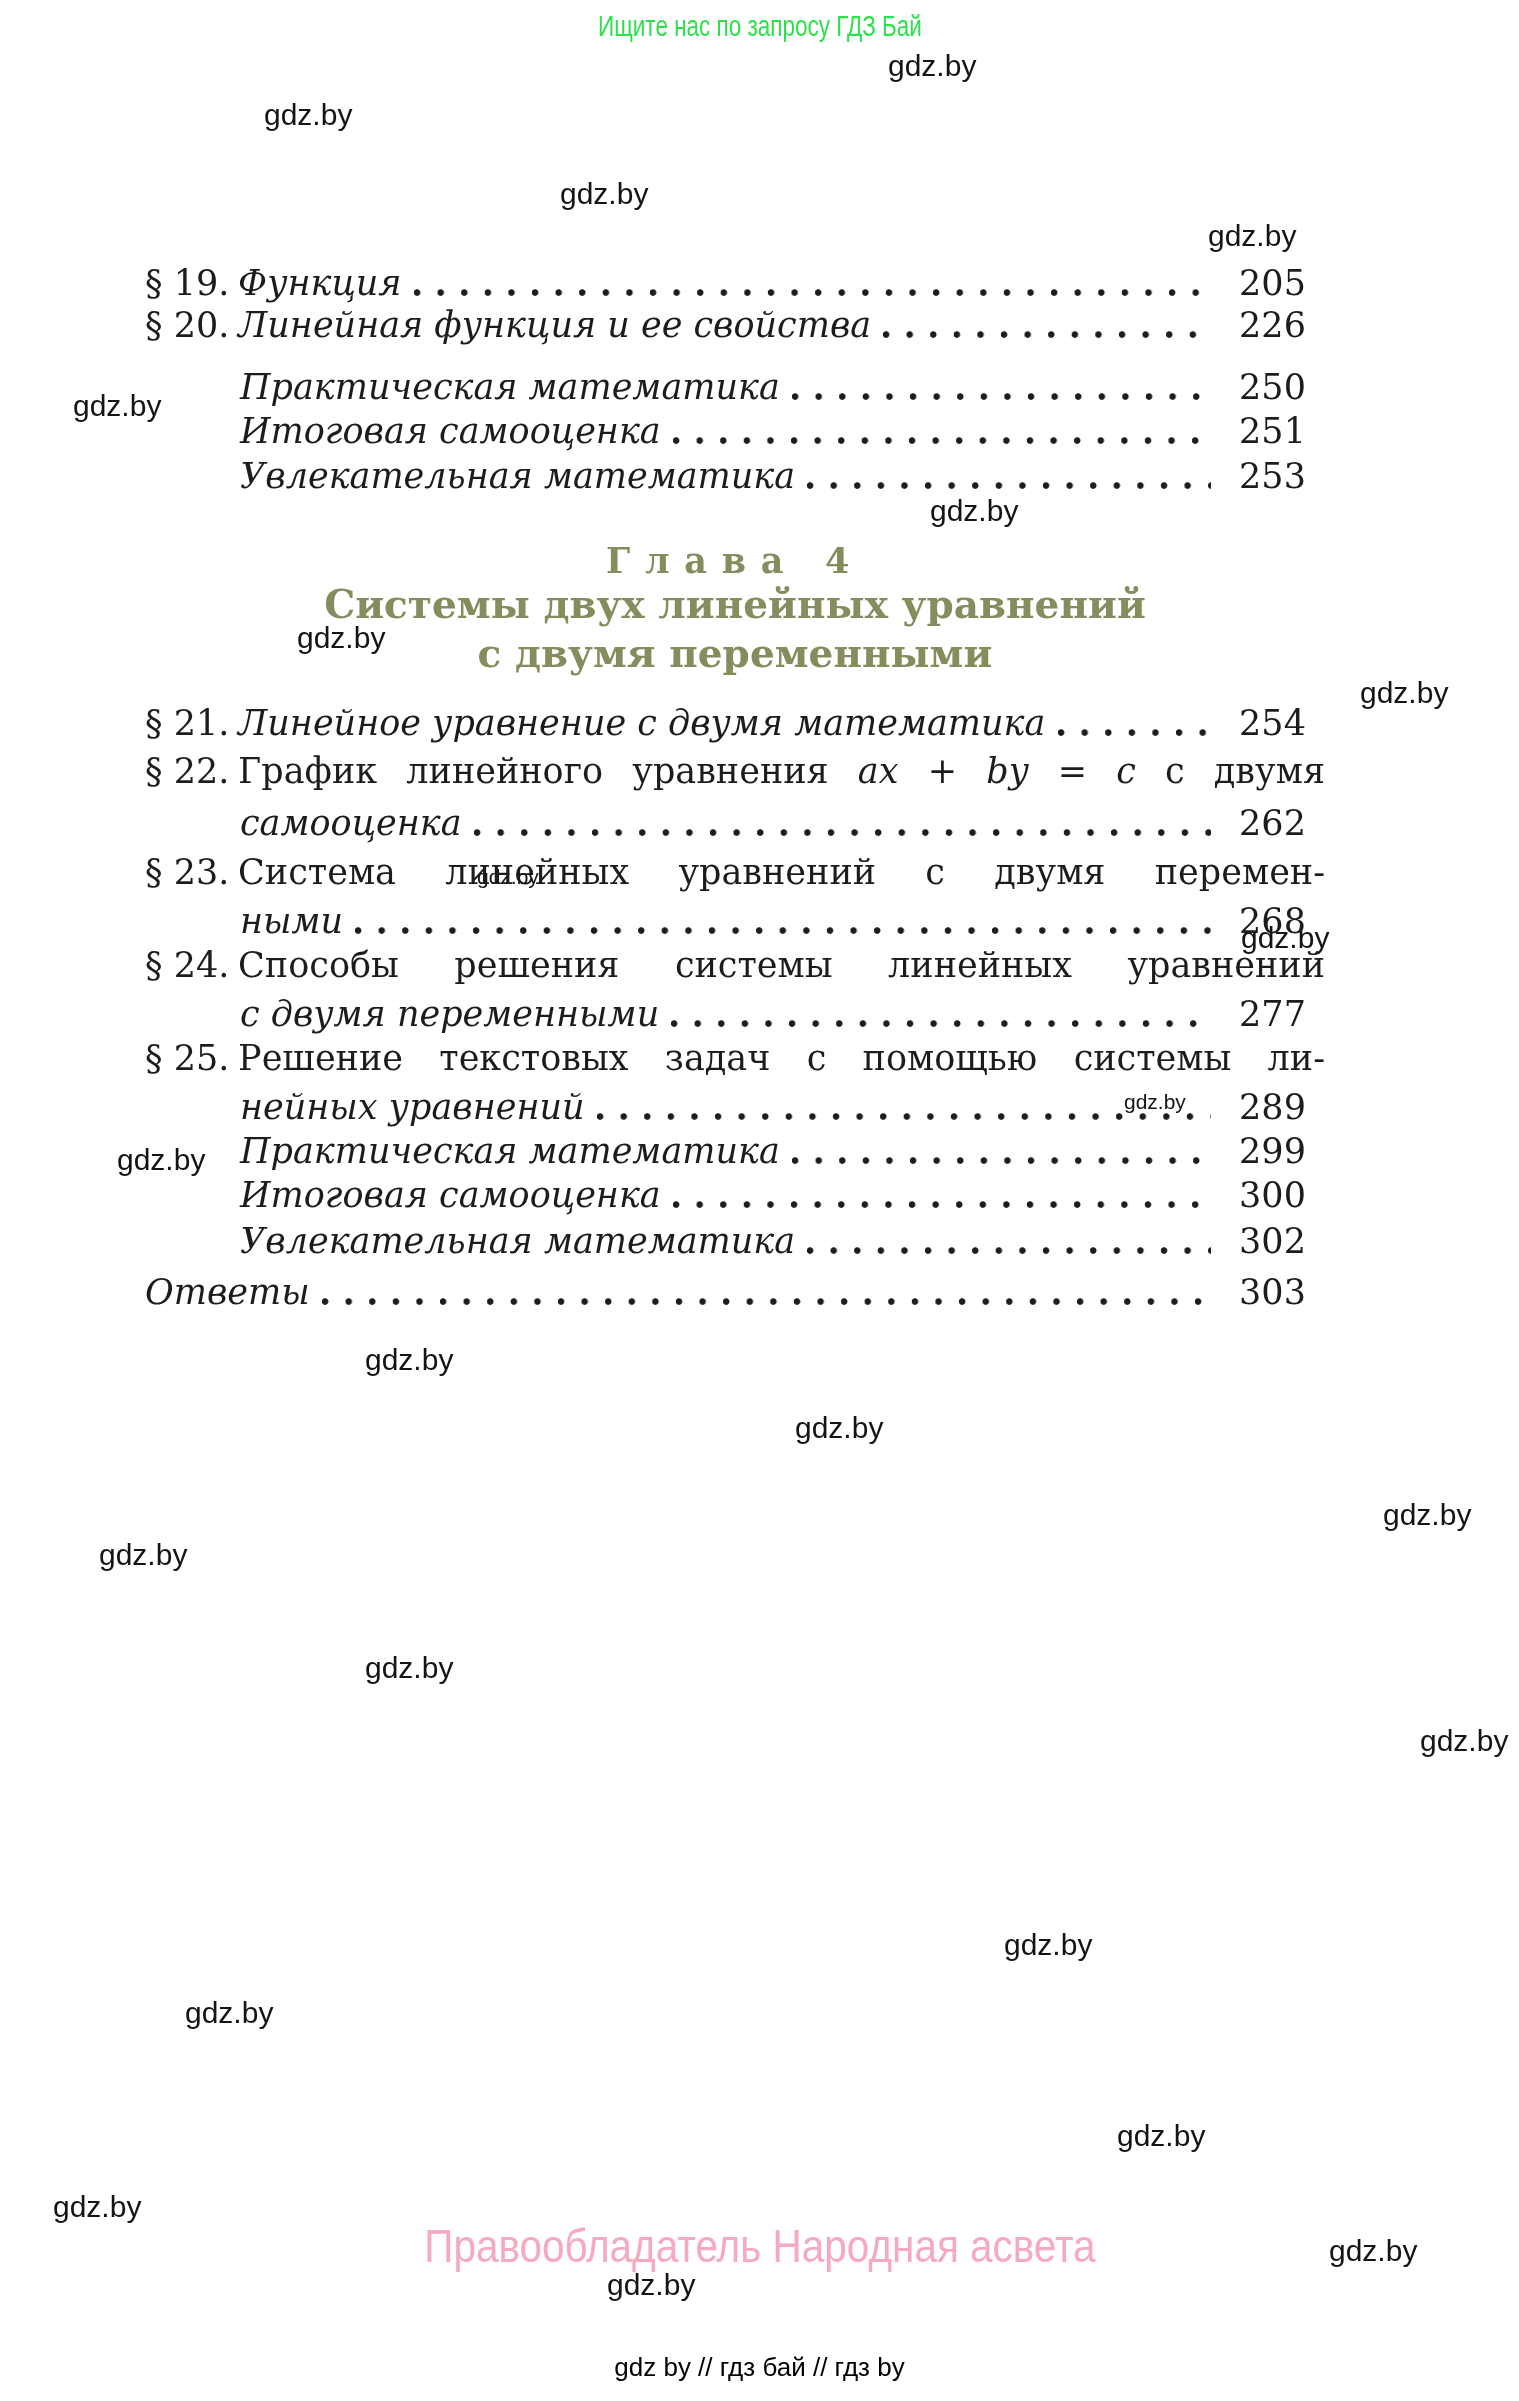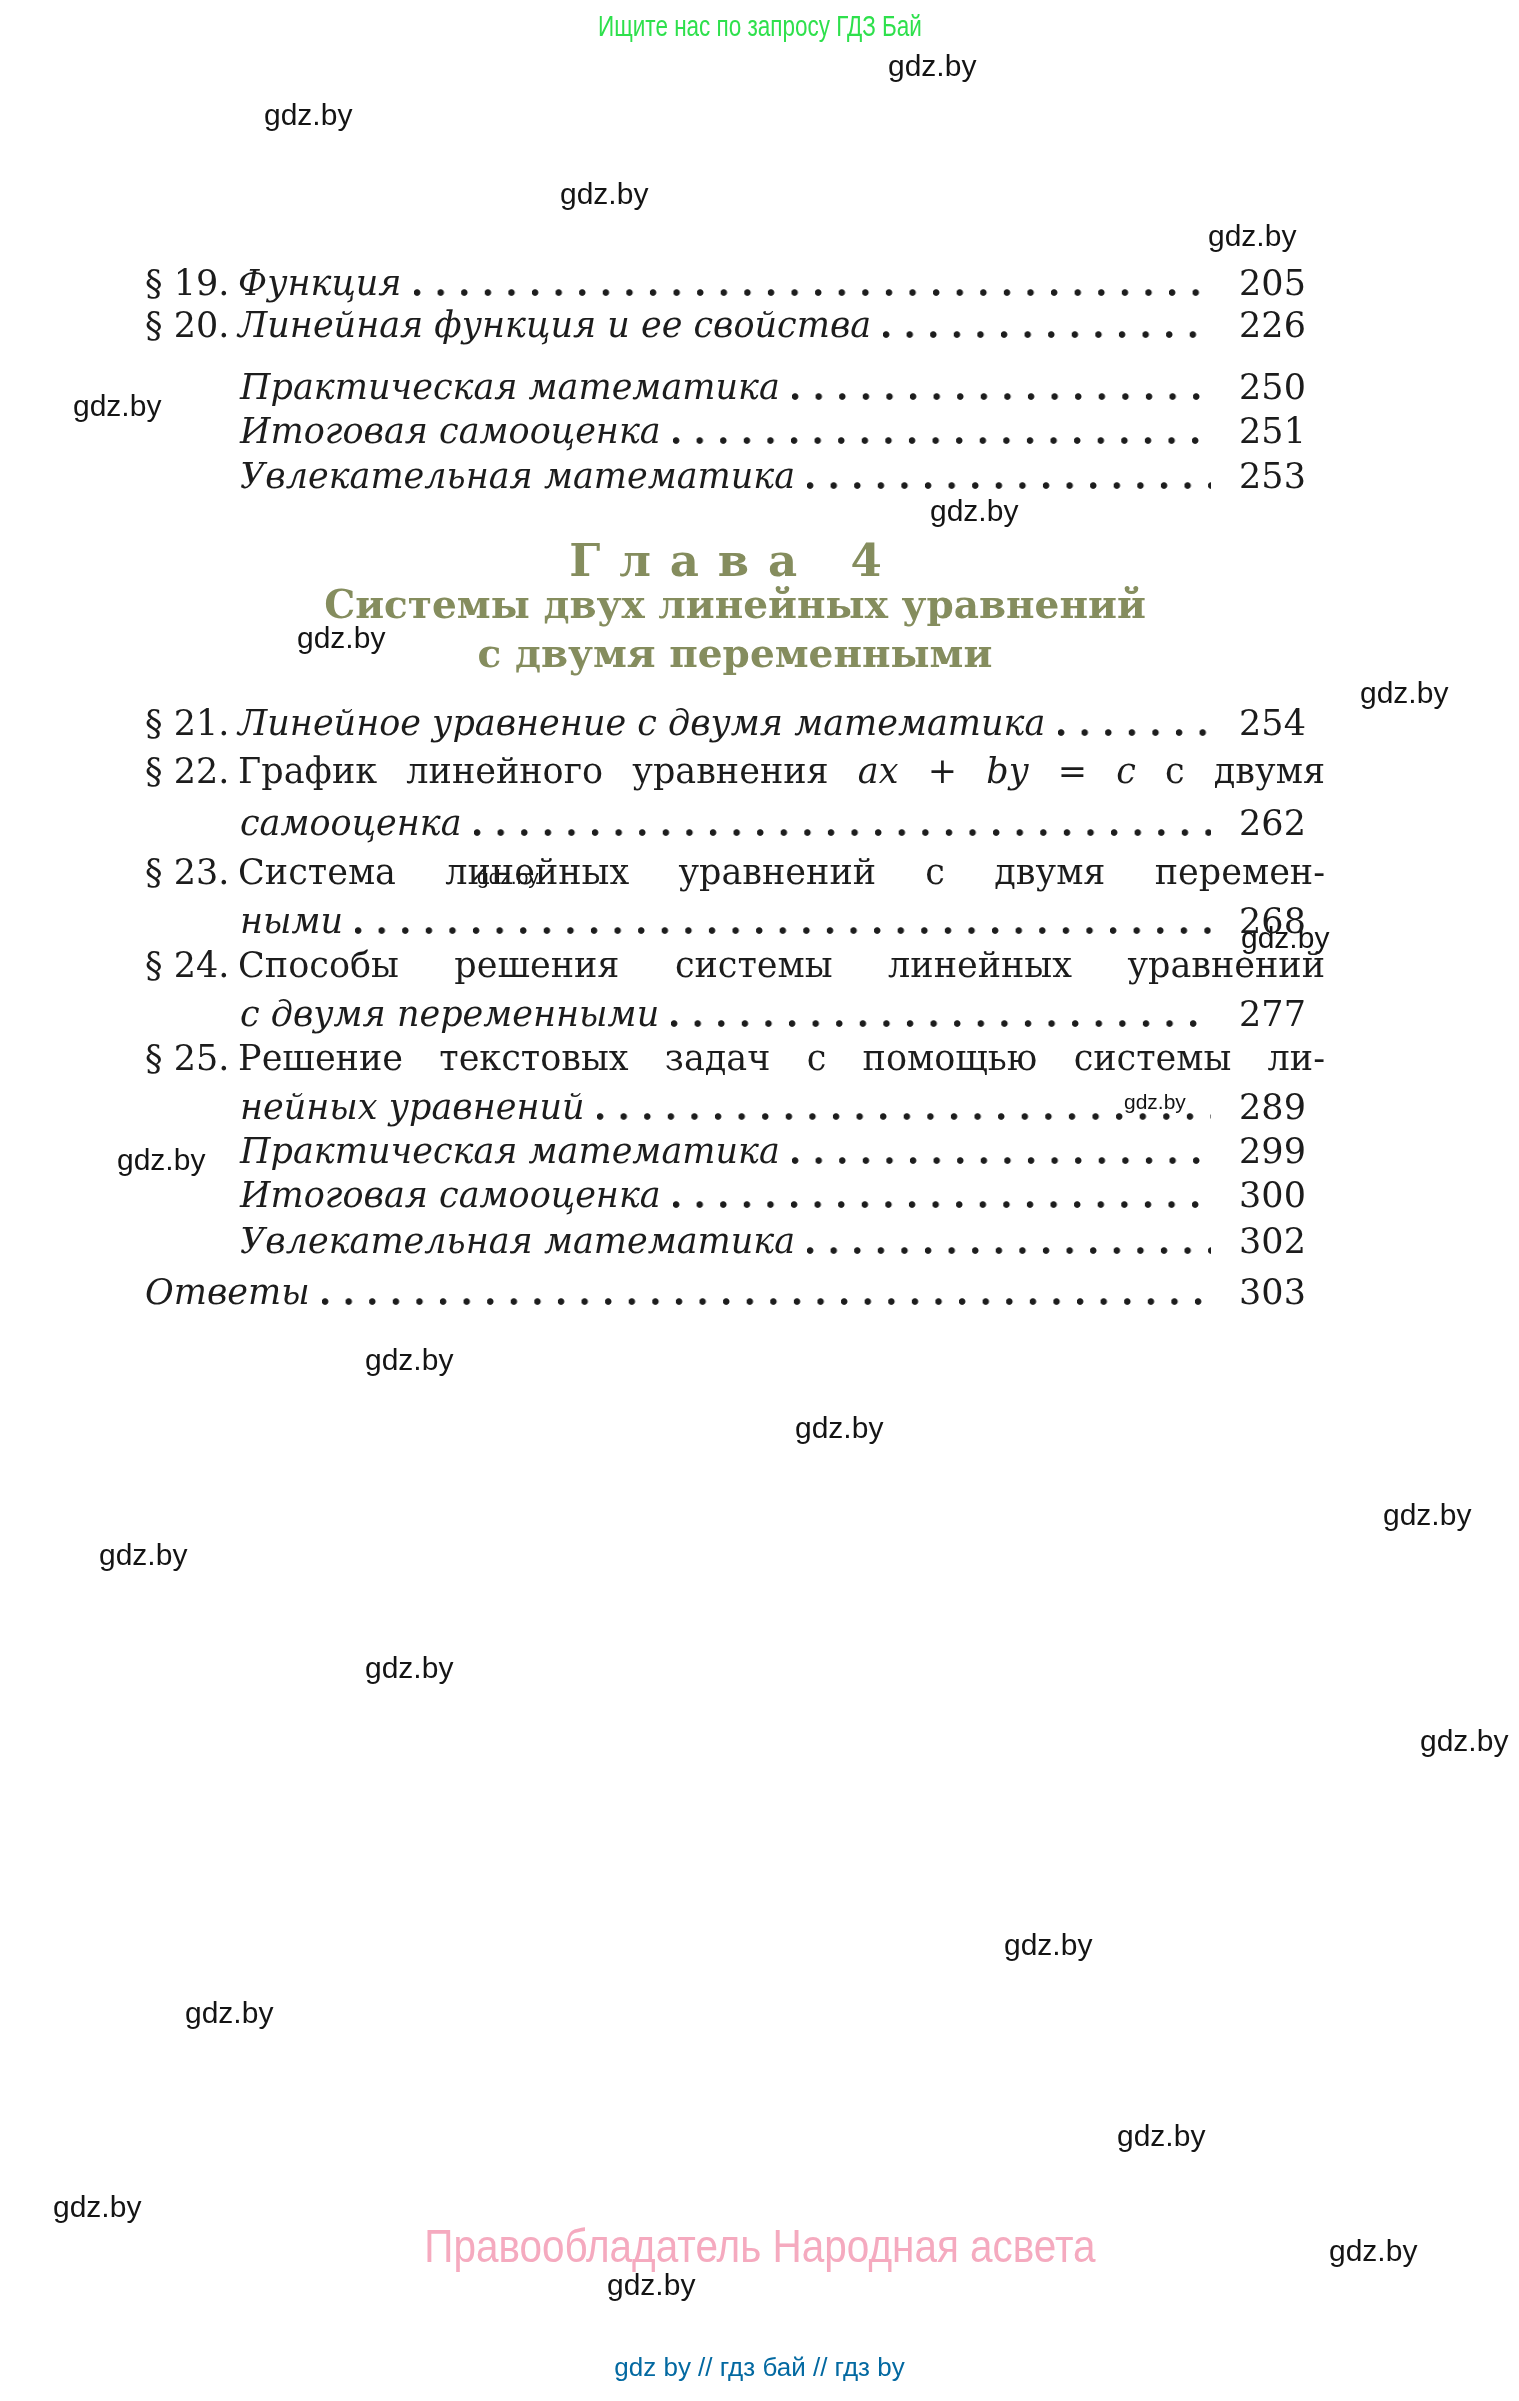--- a/index.html
+++ b/index.html
@@ -65,21 +65,21 @@
     text-align: justify;
     text-align-last: justify;
   }
   .mi { font-style: italic; }
 
   
   .chapter-label {
     text-align: center;
     font-weight: bold;
     letter-spacing: 0.42em;
-    font-size: 45px;
+    font-size: 35px;
     line-height: 39px;
   }
   .chapter-title {
     text-align: center;
     font-weight: bold;
     font-size: 39px;
     line-height: 49px;
   }
 
   
@@ -245,14 +245,14 @@
   <div class="row" style="margin-top:12.3px">
     <span class="title">Ответы</span>
     <span class="leader"></span>
     <span class="page">303</span>
   </div>
 
 </div>
 
 <div class="credit" style="color:#f5aabf;">Правообладатель Народная асвета</div>
 
-<a class="footer" href="#" style="color:#0369a1;">gdz by  //  гдз бай  //  гдз by</a>
+<a class="footer" href="#" style="color:#000000;">gdz by  //  гдз бай  //  гдз by</a>
 
 
 </body></html>

